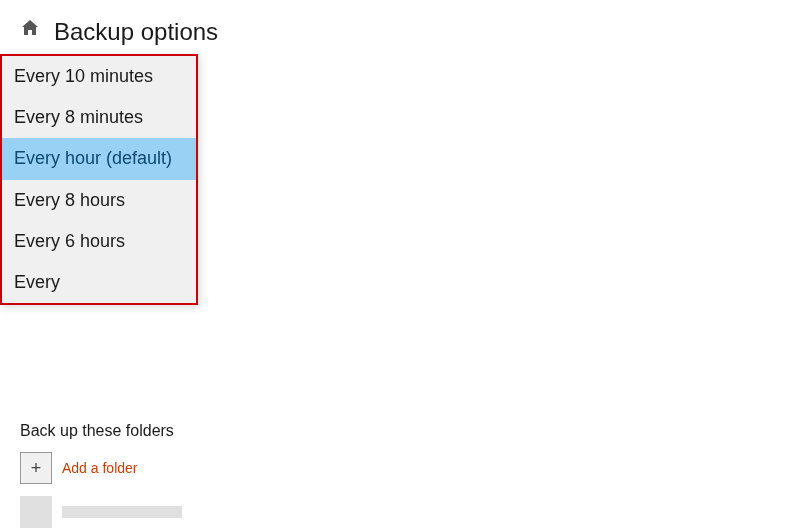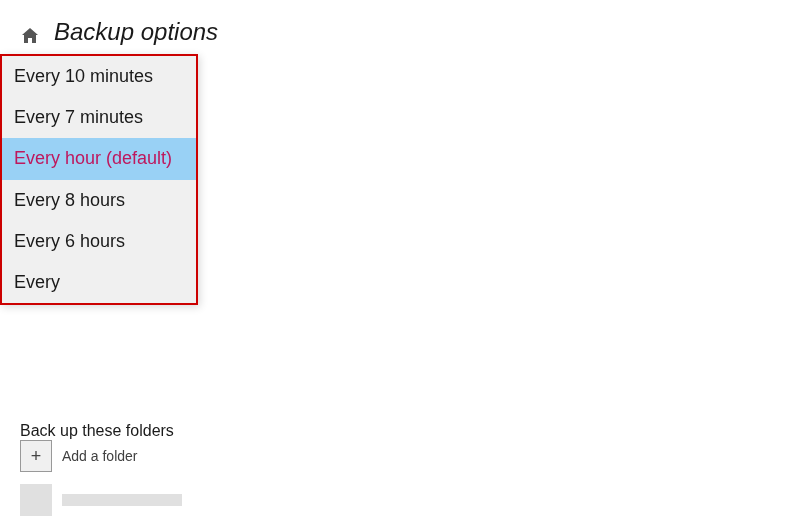--- a/index.html
+++ b/index.html
@@ -8,24 +8,23 @@
       background: #ffffff;
       width: 810px;
       height: 530px;
       overflow: hidden;
       font-size: 14px;
       color: #1a1a1a;
     }
 
     .header {
       display: flex;
-      align-items: flex-end;
+      align-items: flex-start;
       padding: 18px 20px 10px 20px;
       gap: 14px;
-      font-style: italic;
     }
 
     .home-icon {
       width: 20px;
       height: 20px;
       color: #666;
       flex-shrink: 0;
     }
 
     .page-title {
@@ -77,32 +76,33 @@
     .dropdown-item {
       padding: 8px 12px;
       cursor: pointer;
       font-size: 18px;
       color: #1a1a1a;
       line-height: 1.4;
     }
 
     .dropdown-item.selected {
       background: #99d1f5;
-      color: #be185d;
+      color: #0c4a6e;
     }
 
     
     .backup-folders-section {
       margin-top: 310px;
     }
 
     .backup-folders-heading {
       font-size: 16px;
       font-weight: 400;
       color: #1a1a1a;
+      margin-bottom: 12px;
     }
 
     .add-folder-row {
       display: flex;
       align-items: center;
       gap: 10px;
       margin-bottom: 8px;
     }
 
     .add-folder-btn {
@@ -114,21 +114,21 @@
       align-items: center;
       justify-content: center;
       cursor: pointer;
       font-size: 18px;
       color: #444;
       flex-shrink: 0;
     }
 
     .add-folder-label {
       font-size: 14px;
-      color: #404040;
+      color: #c2410c;
     }
 
     .folder-item-placeholder {
       display: flex;
       align-items: center;
       gap: 10px;
       padding: 4px 0;
     }
 
     .folder-icon-placeholder {
@@ -161,21 +161,21 @@
 <div class="content">
 
   <div class="overview-section">
     <div class="overview-heading">Overview</div>
     <div class="overview-size">Size of backup: 11.8 MB</div>
     <div class="overview-drive">Back up to drive (E:): 57.6 GB</div>
   </div>
 
   <div class="dropdown-container" id="dropdown-list">
   <div class="dropdown-item">Every 10 minutes</div>
-      <div class="dropdown-item">Every 7 minutes</div>
+      <div class="dropdown-item">Every 8 minutes</div>
       <div class="dropdown-item selected">Every hour (default)</div>
       <div class="dropdown-item">Every 8 hours</div>
       <div class="dropdown-item">Every 6 hours</div>
       <div class="dropdown-item">Every</div>
     </div>
 
   <div class="backup-folders-section">
     <div class="backup-folders-heading">Back up these folders</div>
     <div class="add-folder-row">
       <div class="add-folder-btn">

